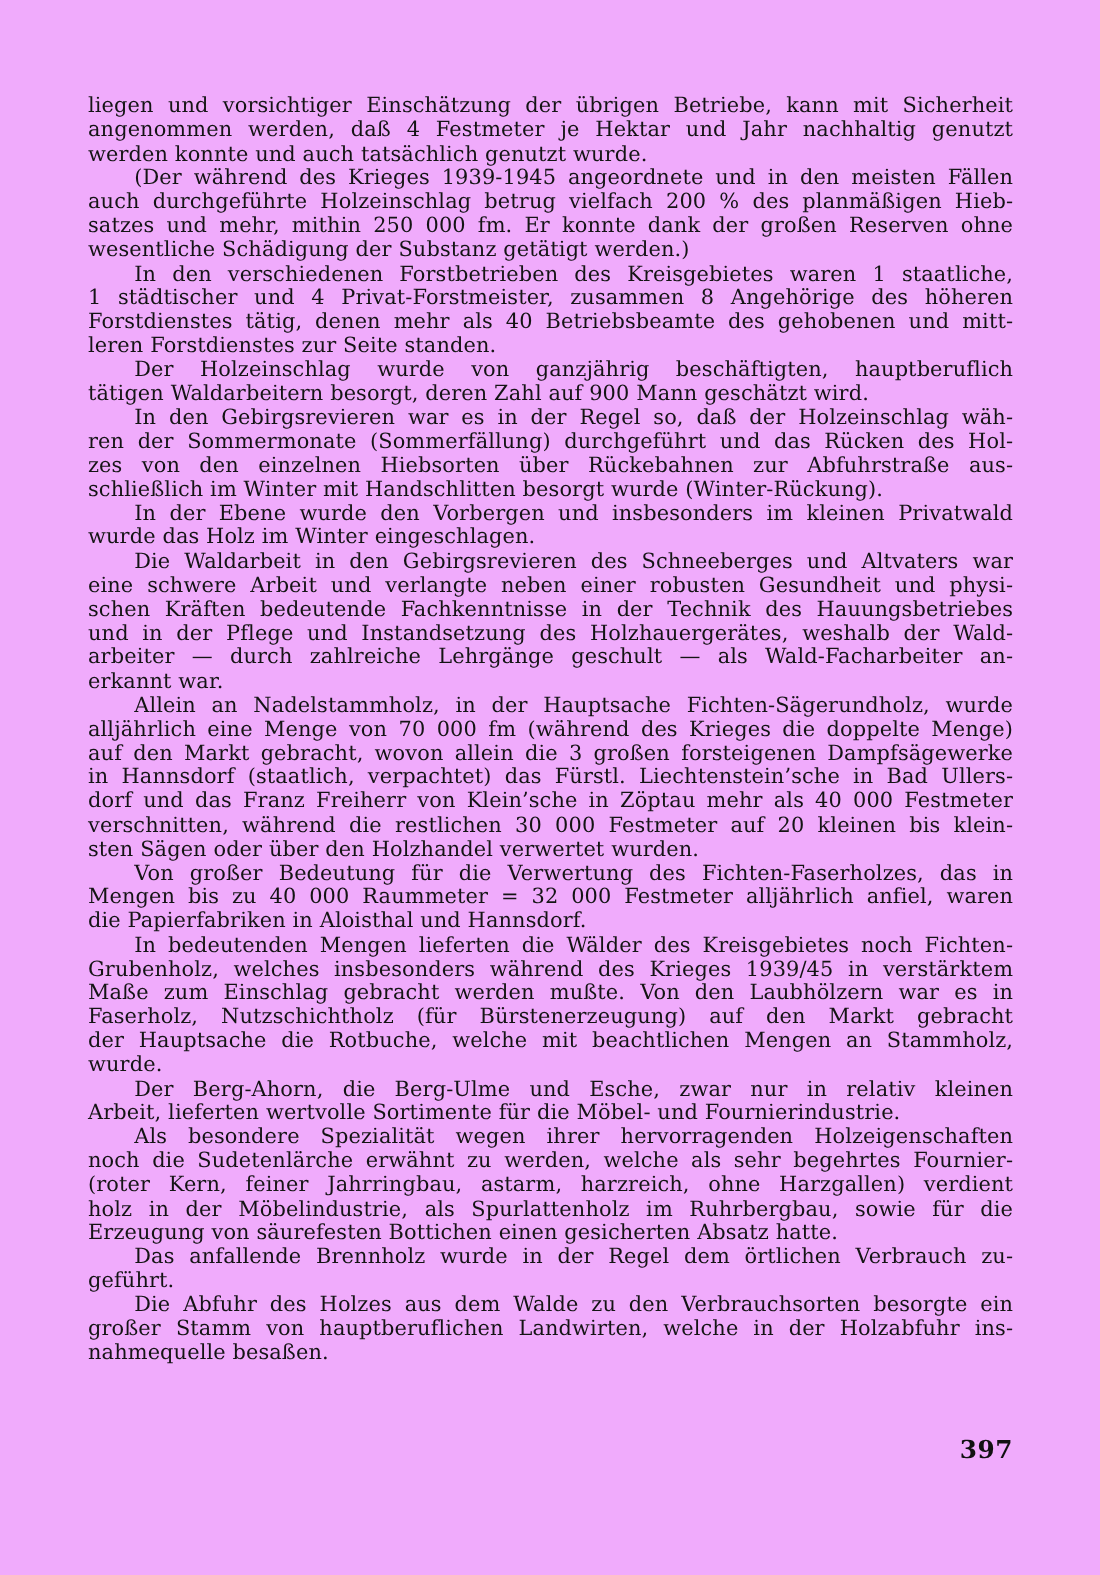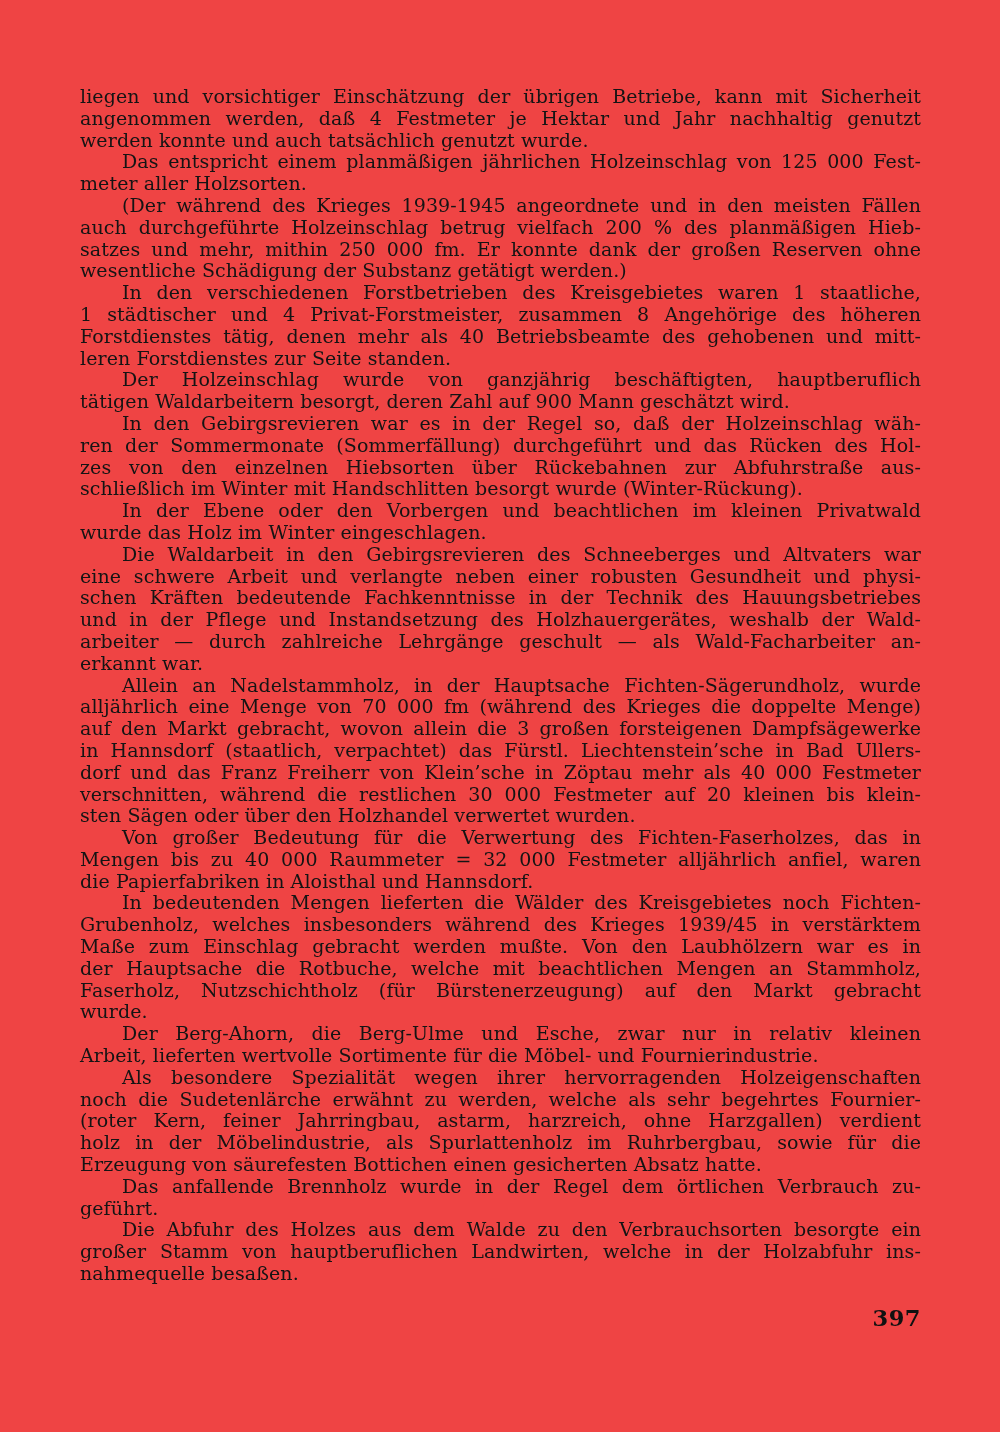--- a/index.html
+++ b/index.html
@@ -5,21 +5,21 @@
   html, body {
     margin: 0;
     padding: 0;
     background: #e9e9e9;
   }
   .page {
     position: relative;
     width: 1000px;
     height: 1432px;
     margin: 0 auto;
-    background: #ef4444;
+    background: #f0abfc;
     overflow: hidden;
     font-family: "DejaVu Serif", "Liberation Serif", serif;
     color: #141414;
   }
   .body-text {
     position: absolute;
     left: 80px;
     top: 86px;
     width: 841px;
     font-size: 19px;
@@ -54,24 +54,20 @@
 <body>
 
 <div class="page">
   <main class="body-text">
       <div class="para">
         <div class="line">liegen und vorsichtiger Einschätzung der übrigen Betriebe, kann mit Sicherheit</div>
         <div class="line">angenommen werden, daß 4 Festmeter je Hektar und Jahr nachhaltig genutzt</div>
         <div class="line end">werden konnte und auch tatsächlich genutzt wurde.</div>
       </div>
       <div class="para">
-        <div class="line first">Das entspricht einem planmäßigen jährlichen Holzeinschlag von 125 000 Fest-</div>
-        <div class="line end">meter aller Holzsorten.</div>
-      </div>
-      <div class="para">
         <div class="line first">(Der während des Krieges 1939-1945 angeordnete und in den meisten Fällen</div>
         <div class="line">auch durchgeführte Holzeinschlag betrug vielfach 200 % des planmäßigen Hieb-</div>
         <div class="line">satzes und mehr, mithin 250 000 fm. Er konnte dank der großen Reserven ohne</div>
         <div class="line end">wesentliche Schädigung der Substanz getätigt werden.)</div>
       </div>
       <div class="para">
         <div class="line first">In den verschiedenen Forstbetrieben des Kreisgebietes waren 1 staatliche,</div>
         <div class="line">1 städtischer und 4 Privat-Forstmeister, zusammen 8 Angehörige des höheren</div>
         <div class="line">Forstdienstes tätig, denen mehr als 40 Betriebsbeamte des gehobenen und mitt-</div>
         <div class="line end">leren Forstdienstes zur Seite standen.</div>
@@ -80,21 +76,21 @@
         <div class="line first">Der Holzeinschlag wurde von ganzjährig beschäftigten, hauptberuflich</div>
         <div class="line end">tätigen Waldarbeitern besorgt, deren Zahl auf 900 Mann geschätzt wird.</div>
       </div>
       <div class="para">
         <div class="line first">In den Gebirgsrevieren war es in der Regel so, daß der Holzeinschlag wäh-</div>
         <div class="line">ren der Sommermonate (Sommerfällung) durchgeführt und das Rücken des Hol-</div>
         <div class="line">zes von den einzelnen Hiebsorten über Rückebahnen zur Abfuhrstraße aus-</div>
         <div class="line end">schließlich im Winter mit Handschlitten besorgt wurde (Winter-Rückung).</div>
       </div>
       <div class="para">
-        <div class="line first">In der Ebene oder den Vorbergen und beachtlichen im kleinen Privatwald</div>
+        <div class="line first">In der Ebene wurde den Vorbergen und insbesonders im kleinen Privatwald</div>
         <div class="line end">wurde das Holz im Winter eingeschlagen.</div>
       </div>
       <div class="para">
         <div class="line first">Die Waldarbeit in den Gebirgsrevieren des Schneeberges und Altvaters war</div>
         <div class="line">eine schwere Arbeit und verlangte neben einer robusten Gesundheit und physi-</div>
         <div class="line">schen Kräften bedeutende Fachkenntnisse in der Technik des Hauungsbetriebes</div>
         <div class="line">und in der Pflege und Instandsetzung des Holzhauergerätes, weshalb der Wald-</div>
         <div class="line">arbeiter — durch zahlreiche Lehrgänge geschult — als Wald-Facharbeiter an-</div>
         <div class="line end">erkannt war.</div>
       </div>
@@ -109,22 +105,22 @@
       </div>
       <div class="para">
         <div class="line first">Von großer Bedeutung für die Verwertung des Fichten-Faserholzes, das in</div>
         <div class="line">Mengen bis zu 40 000 Raummeter = 32 000 Festmeter alljährlich anfiel, waren</div>
         <div class="line end">die Papierfabriken in Aloisthal und Hannsdorf.</div>
       </div>
       <div class="para">
         <div class="line first">In bedeutenden Mengen lieferten die Wälder des Kreisgebietes noch Fichten-</div>
         <div class="line">Grubenholz, welches insbesonders während des Krieges 1939/45 in verstärktem</div>
         <div class="line">Maße zum Einschlag gebracht werden mußte. Von den Laubhölzern war es in</div>
+        <div class="line">Faserholz, Nutzschichtholz (für Bürstenerzeugung) auf den Markt gebracht</div>
         <div class="line">der Hauptsache die Rotbuche, welche mit beachtlichen Mengen an Stammholz,</div>
-        <div class="line">Faserholz, Nutzschichtholz (für Bürstenerzeugung) auf den Markt gebracht</div>
         <div class="line end">wurde.</div>
       </div>
       <div class="para">
         <div class="line first">Der Berg-Ahorn, die Berg-Ulme und Esche, zwar nur in relativ kleinen</div>
         <div class="line end">Arbeit, lieferten wertvolle Sortimente für die Möbel- und Fournierindustrie.</div>
       </div>
       <div class="para">
         <div class="line first">Als besondere Spezialität wegen ihrer hervorragenden Holzeigenschaften</div>
         <div class="line">noch die Sudetenlärche erwähnt zu werden, welche als sehr begehrtes Fournier-</div>
         <div class="line">(roter Kern, feiner Jahrringbau, astarm, harzreich, ohne Harzgallen) verdient</div>

